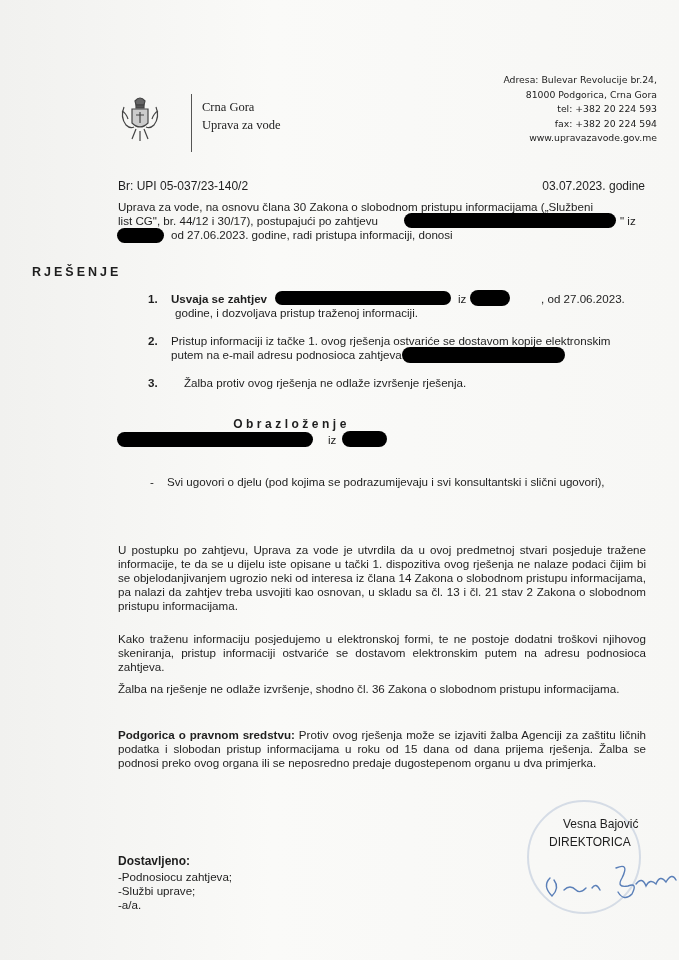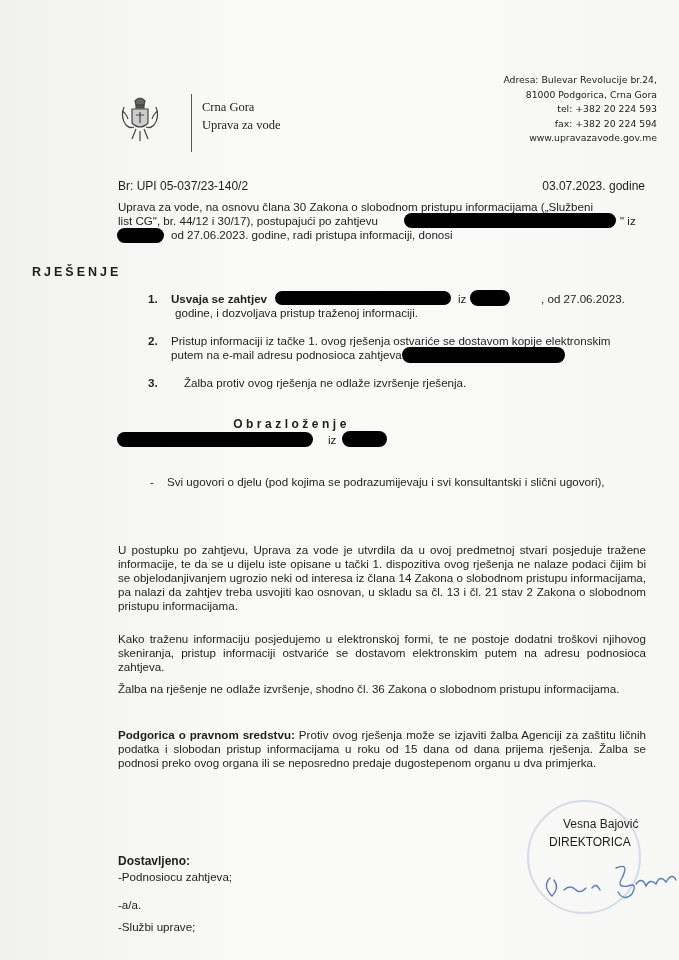--- a/index.html
+++ b/index.html
@@ -106,16 +106,16 @@
       <path d="M30 20 Q22 28 32 38 Q40 30 34 22"></path>
       <path d="M44 32 Q50 26 56 32 Q60 36 66 30"></path>
       <path d="M72 30 Q76 24 80 32"></path>
       <path d="M96 10 Q110 4 102 20 Q96 30 108 28 Q118 24 112 36 Q104 44 98 34"></path>
       <path d="M116 26 Q122 18 126 28 Q130 20 136 26 Q140 16 146 24 Q152 14 156 22"></path>
     </g>
   </svg>
 
   <div class="abs txt bold" style="left:118px; top:855px; font-size:12px;">Dostavljeno:</div>
   <div class="abs txt" style="left:118px; top:870px;">-Podnosiocu zahtjeva;</div>
-  <div class="abs txt" style="left:118px; top:920px;">-Službi uprave;</div>
+  <div class="abs txt" style="left:118px; top:884px;">-Službi uprave;</div>
   <div class="abs txt" style="left:118px; top:898px;">-a/a.</div>
 
 </div>
 
 </body></html>

